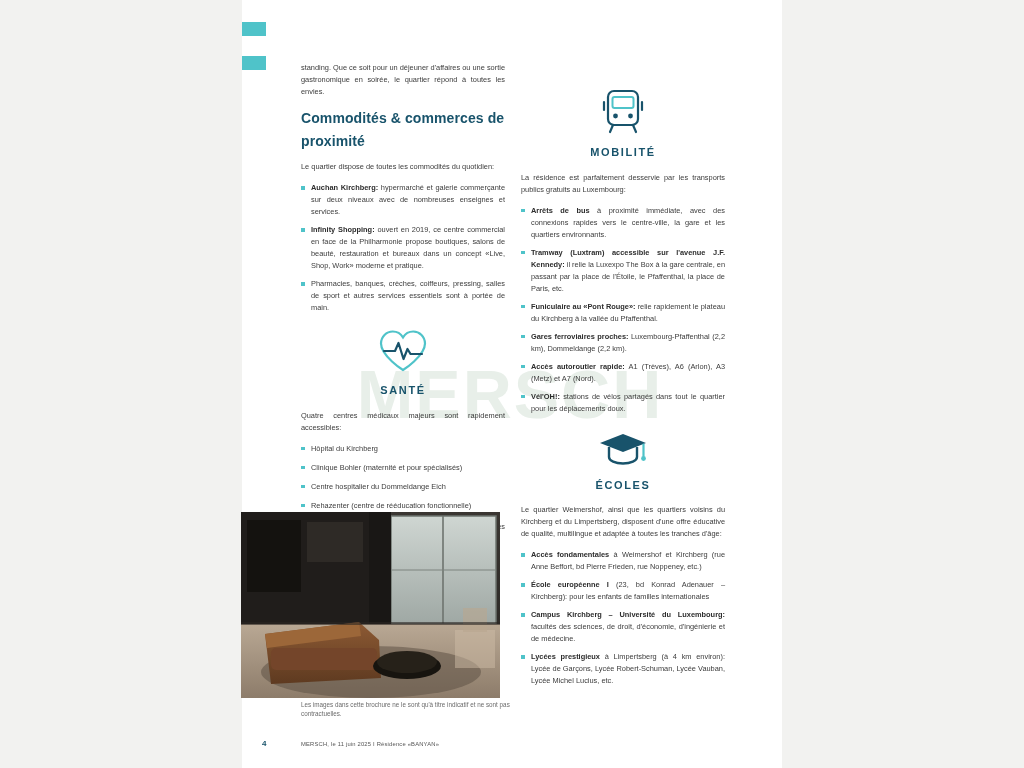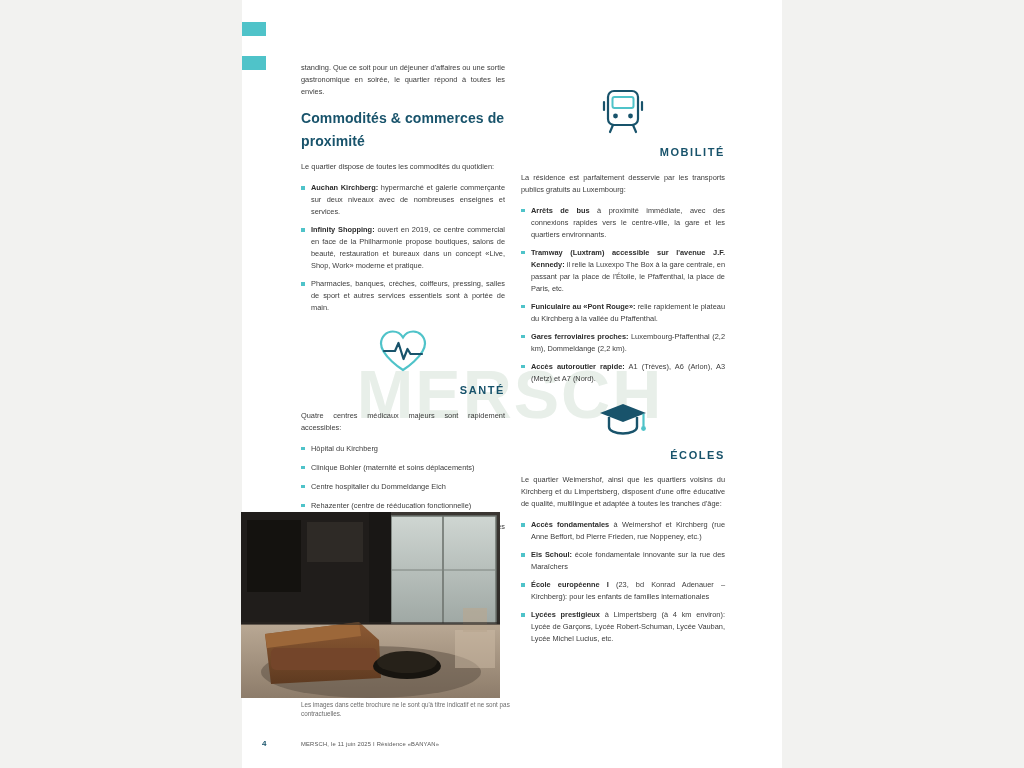--- a/index.html
+++ b/index.html
@@ -69,21 +69,21 @@
     color: #18536b;
     letter-spacing: 0.1px;
   }
 
   .icon-head {
     text-align: center;
     margin: 14px 0 4px 0;
   }
   .icon-head svg { display: inline-block; }
   .icon-title {
-    text-align: right;
+    text-align: center;
     font-size: 11px;
     font-weight: bold;
     color: #18536b;
     letter-spacing: 1.6px;
     margin: 2px 0 10px 0;
   }
 
   ul.bullets { list-style: none; margin: 0 0 8px 0; padding: 0; }
   ul.bullets li {
     position: relative;
@@ -184,21 +184,21 @@
           <path d="M26 42 C26 42 4 28 4 15.5 C4 8.6 9.4 3.5 15.8 3.5 C20 3.5 23.8 5.8 26 9.4 C28.2 5.8 32 3.5 36.2 3.5 C42.6 3.5 48 8.6 48 15.5 C48 28 26 42 26 42 Z" stroke="#4fc3c9" stroke-width="2.2" fill="none"></path>
           <path d="M7 23 H18 L21.5 15 L26.5 31 L30.5 21 L33.5 26 H45" stroke="#18536b" stroke-width="2.2" fill="none" stroke-linejoin="round" stroke-linecap="round"></path>
         </svg>
       </span>
     </div>
     <div class="icon-title">SANTÉ</div>
 
     <p class="body">Quatre centres médicaux majeurs sont rapidement accessibles:</p>
     <ul class="plain">
       <li>Hôpital du Kirchberg</li>
-      <li>Clinique Bohler (maternité et soins déplacements)</li>
+      <li>Clinique Bohler (maternité et pour spécialisés)</li>
       <li>Centre hospitalier du Dommeldange Eich</li>
       <li>Rehazenter (centre de rééducation fonctionnelle)</li>
     </ul>
     <p class="body">Ils offrent un accès rapide à des soins de qualité dans toutes les spécialités.</p>
   </div>
 
   <div class="photo">
     <svg width="259" height="186" viewBox="0 0 259 186" xmlns="http://www.w3.org/2000/svg">
       <defs>
         <linearGradient id="wall" x1="0" y1="0" x2="0" y2="1">
@@ -261,39 +261,40 @@
     <div class="icon-title">MOBILITÉ</div>
 
     <p class="body">La résidence est parfaitement desservie par les transports publics gratuits au Luxembourg:</p>
 
     <ul class="bullets">
       <li><span class="lead">Arrêts de bus</span><span> à proximité immédiate, avec des connexions rapides vers le centre-ville, la gare et les quartiers environnants.</span></li>
       <li><span class="lead">Tramway (Luxtram) accessible sur l'avenue J.F. Kennedy:</span><span> il relie la Luxexpo The Box à la gare centrale, en passant par la place de l'Étoile, le Pfaffenthal, la place de Paris, etc.</span></li>
       <li><span class="lead">Funiculaire au «Pont Rouge»:</span><span> relie rapidement le plateau du Kirchberg à la vallée du Pfaffenthal.</span></li>
       <li><span class="lead">Gares ferroviaires proches:</span><span> Luxembourg-Pfaffenthal (2,2 km), Dommeldange (2,2 km).</span></li>
       <li><span class="lead">Accès autoroutier rapide:</span><span> A1 (Trèves), A6 (Arlon), A3 (Metz) et A7 (Nord).</span></li>
+      <li><span class="lead">Vél'OH!:</span><span> stations de vélos partagés dans tout le quartier pour les déplacements doux.</span></li>
     </ul>
 
     <div class="icon-head">
       <span>
         <svg width="52" height="40" viewBox="0 0 52 40" fill="none" xmlns="http://www.w3.org/2000/svg">
           <path d="M26 5 L49 14 L26 23 L3 14 Z" fill="#18536b"></path>
           <path d="M12 18 L12 28 C12 31.8 18.3 34.5 26 34.5 C33.7 34.5 40 31.8 40 28 L40 18" stroke="#18536b" stroke-width="2.4" fill="none"></path>
           <path d="M46.5 15.5 L46.5 27" stroke="#4fc3c9" stroke-width="2.2" stroke-linecap="round"></path>
           <circle cx="46.5" cy="29.5" r="2.4" fill="#4fc3c9"></circle>
         </svg>
       </span>
     </div>
     <div class="icon-title">ÉCOLES</div>
 
     <p class="body">Le quartier Weimershof, ainsi que les quartiers voisins du Kirchberg et du Limpertsberg, disposent d'une offre éducative de qualité, multilingue et adaptée à toutes les tranches d'âge:</p>
 
     <ul class="bullets">
       <li><span class="lead">Accès fondamentales</span><span> à Weimershof et Kirchberg (rue Anne Beffort, bd Pierre Frieden, rue Noppeney, etc.)</span></li>
-      <li><span class="lead">Eis Schoul:</span><span> école fondamentale innovante sur la rue des Maraîchers</span></li>
       <li><span class="lead">École européenne I</span><span> (23, bd Konrad Adenauer – Kirchberg): pour les enfants de familles internationales</span></li>
+      <li><span class="lead">Campus Kirchberg – Université du Luxembourg:</span><span> facultés des sciences, de droit, d'économie, d'ingénierie et de médecine.</span></li>
       <li><span class="lead">Lycées prestigieux</span><span> à Limpertsberg (à 4 km environ): Lycée de Garçons, Lycée Robert-Schuman, Lycée Vauban, Lycée Michel Lucius, etc.</span></li>
     </ul>
   </div>
 
   <div class="footer-num">4</div>
   <div class="footer-text">MERSCH, le 11 juin 2025  I  Résidence «BANYAN»</div>
 </div>
 
 </body></html>

